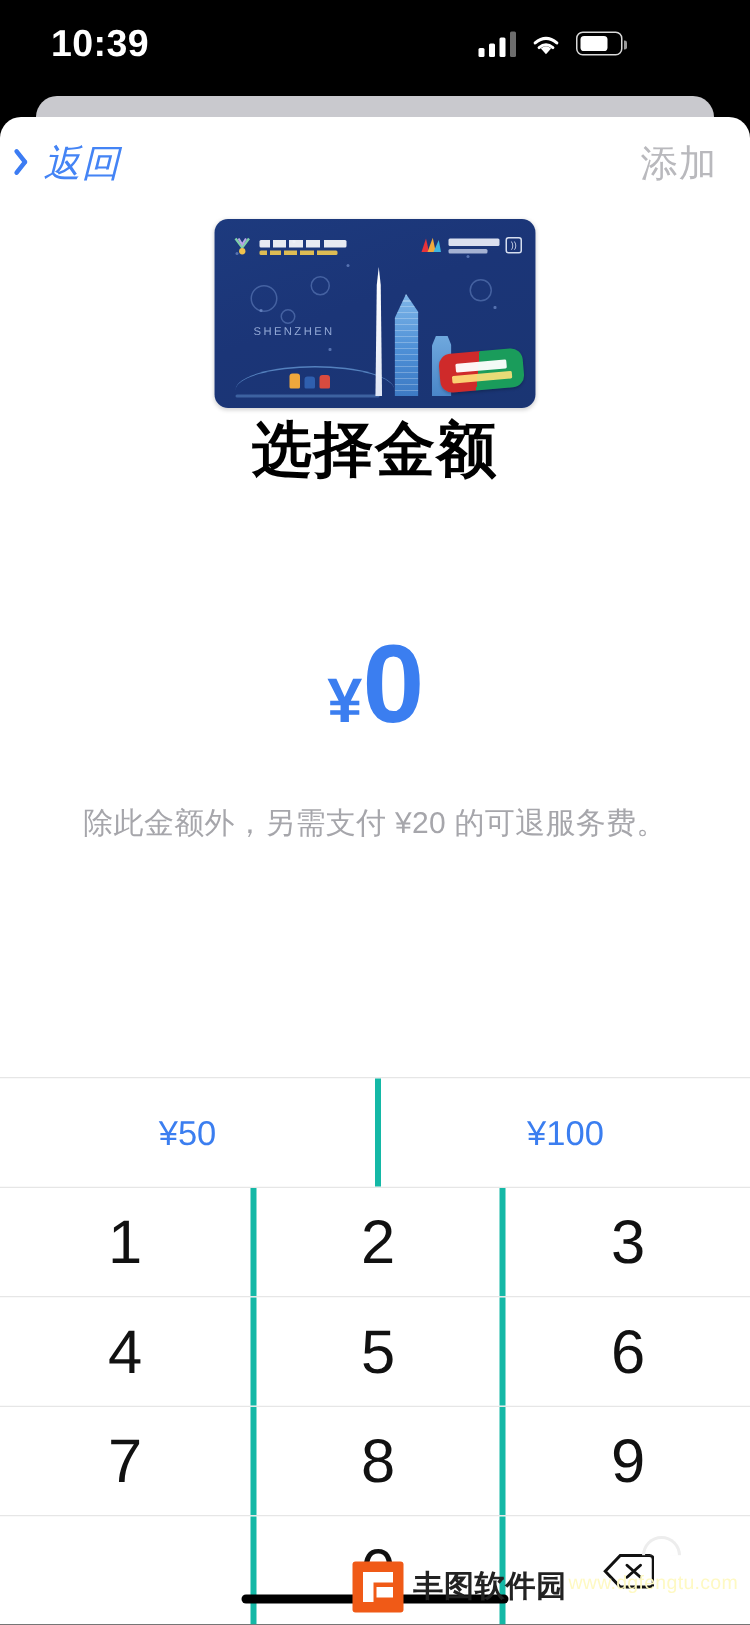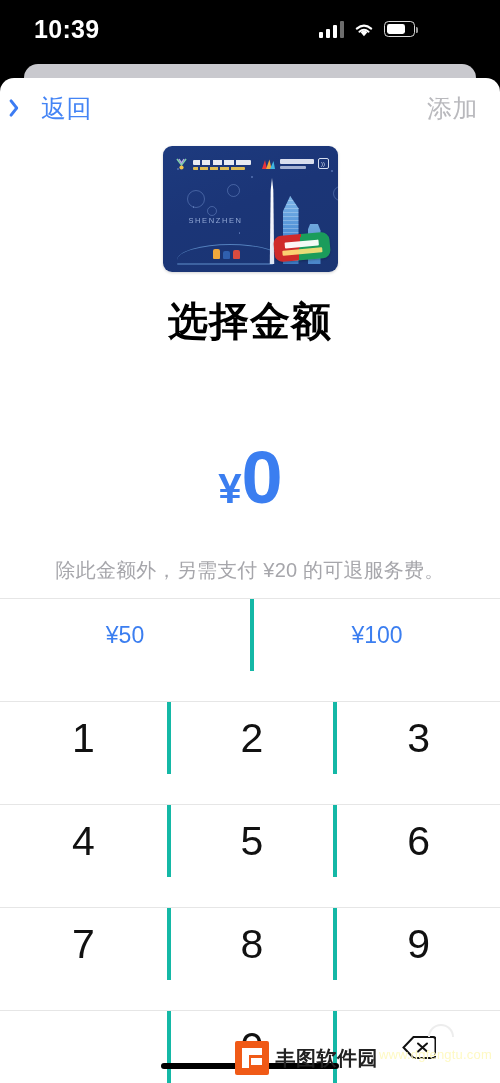--- a/index.html
+++ b/index.html
@@ -42,35 +42,35 @@
   .sheet {
     position:absolute; top:78px; left:0; width:500px; height:1005px;
     background:#fff; border-radius:14px 14px 0 0; z-index:10; overflow:hidden;
   }
 
   
   .navbar {
     position:relative; height:60px; display:flex; align-items:center;
     justify-content:space-between; padding:0 22px 0 10px;
   }
-  .nav-back { display:flex; align-items:center; gap:14px; cursor:pointer; }
+  .nav-back { display:flex; align-items:center; gap:2px; cursor:pointer;font-style:italic; }
   .chev { width:17px; height:28px; position:relative; flex:0 0 auto; }
   .chev::before, .chev::after {
     content:""; position:absolute; left:6px; width:3.4px; height:12px;
     background:#3c7cf3; border-radius:2px;
   }
   .chev::before { top:3px; transform:rotate(-38deg); transform-origin:bottom center; }
   .chev::after  { top:13px; transform:rotate(38deg); transform-origin:top center; }
   .nav-back-label { font-size:25px; color:#4484f5; letter-spacing:0.5px; }
   .nav-add { font-size:25px; color:#b9b9bd; letter-spacing:0.5px; cursor:default; }
 
   
   .card-wrap { display:flex; justify-content:center; margin-top:8px; }
   .card {
-    width:175px; height:126px; border-radius:9px; position:relative;
+    width:214px; height:126px; border-radius:9px; position:relative;
     overflow:hidden;
     background:linear-gradient(160deg,#1d3a7e 0%,#1b3577 45%,#1a3573 100%);
     box-shadow:0 1px 3px rgba(0,0,0,0.18);
     padding-left:48px;
   }
   .card .starfield { position:absolute; inset:0; }
   .card .star { position:absolute; background:#6f8cc9; border-radius:50%; opacity:.7; }
   .card .snowflake {
     position:absolute; border:1.2px solid rgba(120,150,210,0.45);
     border-radius:50%;
@@ -140,38 +140,38 @@
     box-shadow:0 1px 2px rgba(0,0,0,.25);
     display:flex; align-items:center; justify-content:center;
   }
   .pay-badge .pb-text { display:flex; flex-direction:column; gap:2px; align-items:center; }
   .pay-badge .pb1 { width:34px; height:6px; background:#fff; opacity:.95; border-radius:1px; }
   .pay-badge .pb2 { width:40px; height:5px; background:#ffe27a; opacity:.9; border-radius:1px; }
 
   
   .page-title {
     text-align:center; font-size:40px; font-weight:bold; color:#000;
-    margin-top:22px; letter-spacing:1px;
+    letter-spacing:1px;
   }
 
   
   .amount-block { text-align:center; margin-top:92px; }
   .amount { color:#3b7ef0; display:inline-flex; align-items:baseline; justify-content:center; }
   .amount .cur { font-size:42px; font-weight:600; line-height:1; }
   .amount .val { font-size:74px; font-weight:600; line-height:1; letter-spacing:-1px; }
   .fee-note {
     text-align:center; font-size:20px; color:#a6a6ab; margin-top:42px;
     letter-spacing:0.2px;
   }
 
   
   .keypad {
     position:absolute; left:0; bottom:0; width:500px;
   }
-  .kp-row { display:flex; border-top:1px solid #e6e6e6;margin-top:30px; }
+  .kp-row { display:flex; border-top:1px solid #e6e6e6; }
   .kp-cell {
     flex:1 1 33.333%; height:72px; display:flex; align-items:center;
     justify-content:center; position:relative; cursor:pointer;
     background:#fff;
   }
   .kp-cell + .kp-cell { border-left:4px solid #14b8a6; }
   .kp-cell.empty { cursor:default; }
   .quick { font-size:23px; color:#3b7ef0; }
   .digit { font-size:41px; color:#111; font-weight:300; }
   .kp-row.digits .kp-cell { height:72px; }

